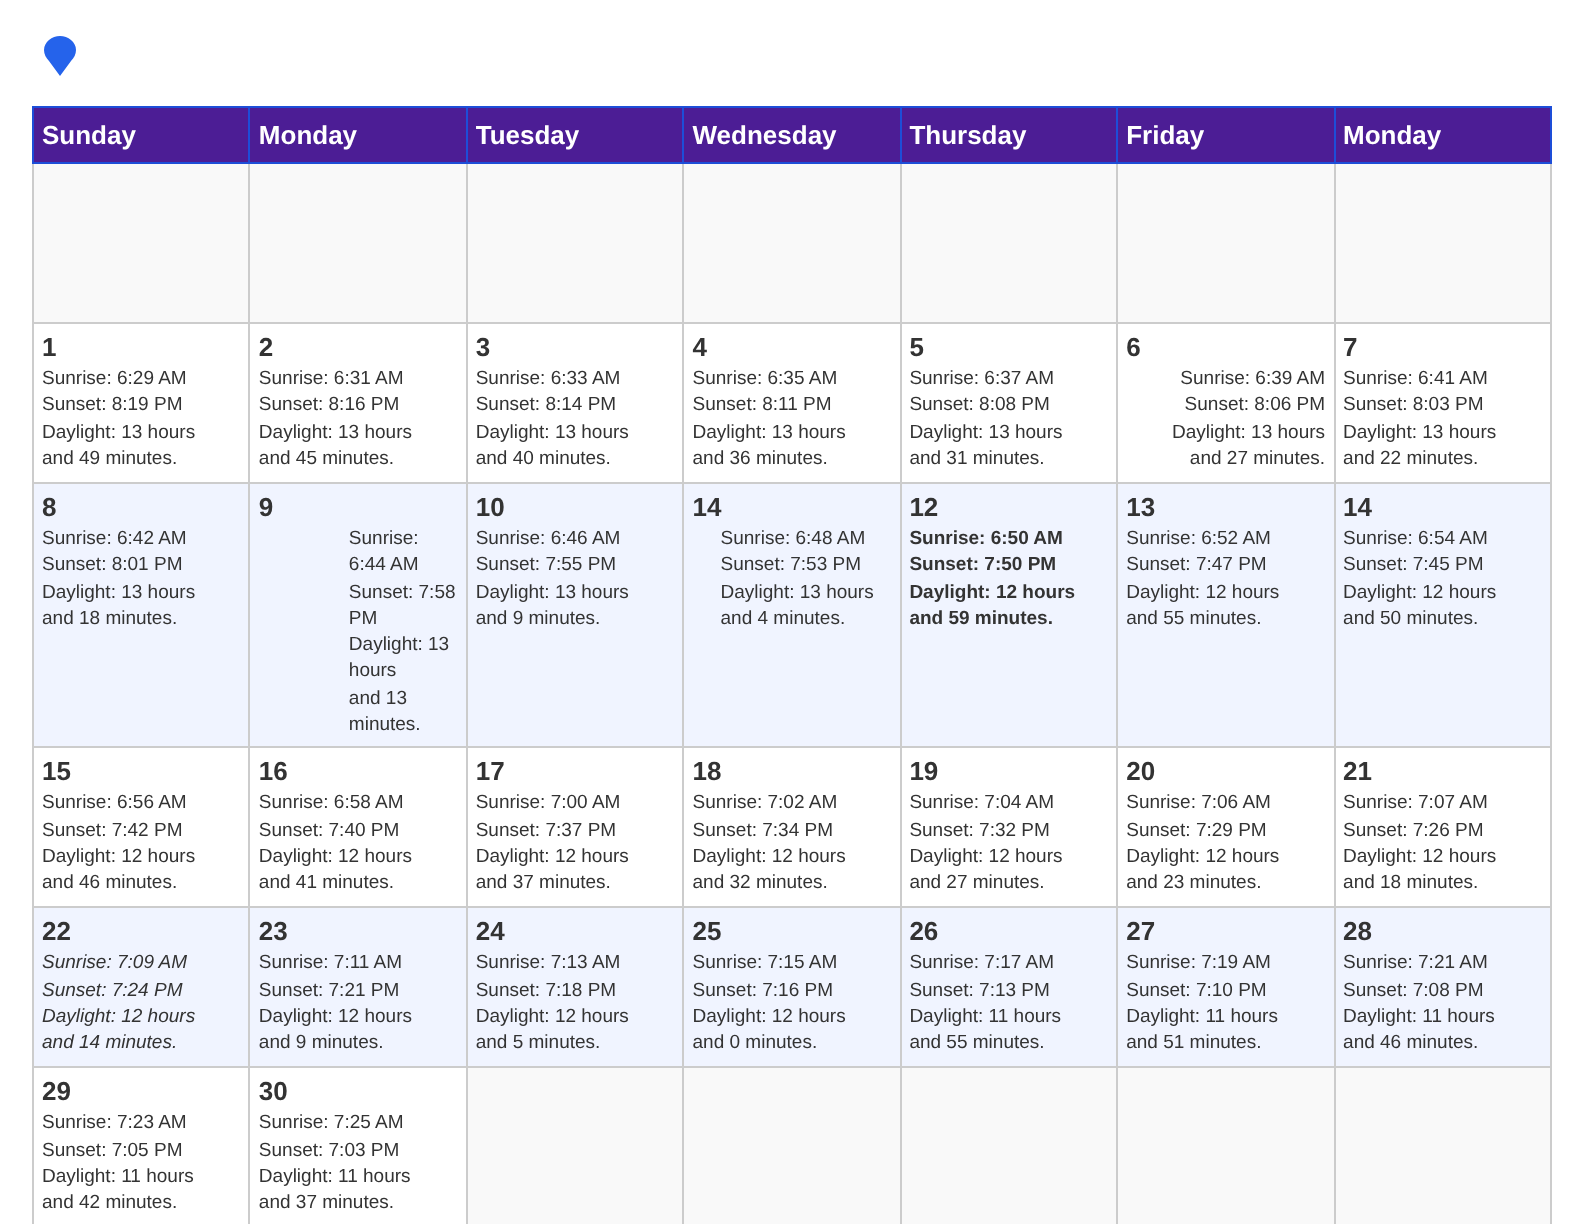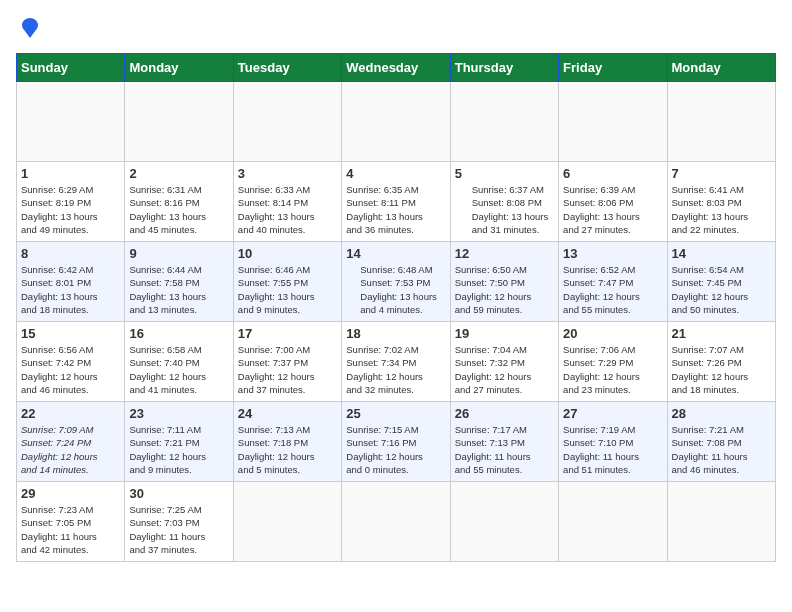--- a/index.html
+++ b/index.html
@@ -46,21 +46,21 @@
     .location {
       font-size: 14px;
       color: #555;
     }
     .calendar {
       width: 100%;
       border-collapse: collapse;
       border: 1px solid #ccc;
     }
     .calendar th {
-      background-color: #15803d;
+      background-color: #4c1d95;
       color: #fff;
       padding: 6px 4px;
       font-size: 13px;
       font-weight: bold;
       border: 1px solid #1d4ed8;
       text-align: left;
     }
     .calendar td {
       border: 1px solid #ccc;
       vertical-align: top;
@@ -153,28 +153,28 @@
         </td>
         <td>
           <span class="day-number">4</span>
           <div class="cell-text" style="white-space: pre-line;">Sunrise: 6:35 AM
 Sunset: 8:11 PM
 Daylight: 13 hours
 and 36 minutes.</div>
         </td>
         <td>
           <span class="day-number">5</span>
-          <div class="cell-text" style="white-space: pre-line; margin-left: 17px;">Sunrise: 6:37 AM
+          <div class="cell-text" style="white-space: pre-line;">Sunrise: 6:37 AM
 Sunset: 8:08 PM
 Daylight: 13 hours
 and 31 minutes.</div>
         </td>
         <td>
           <span class="day-number">6</span>
-          <div class="cell-text" style="white-space: pre-line;">Sunrise: 6:39 AM
+          <div class="cell-text" style="white-space: pre-line; text-align: right;">Sunrise: 6:39 AM
 Sunset: 8:06 PM
 Daylight: 13 hours
 and 27 minutes.</div>
         </td>
         <td>
           <span class="day-number">7</span>
           <div class="cell-text" style="white-space: pre-line;">Sunrise: 6:41 AM
 Sunset: 8:03 PM
 Daylight: 13 hours
 and 22 minutes.</div>
@@ -183,42 +183,42 @@
       <tr class="row-even">
         <td>
           <span class="day-number">8</span>
           <div class="cell-text" style="white-space: pre-line;">Sunrise: 6:42 AM
 Sunset: 8:01 PM
 Daylight: 13 hours
 and 18 minutes.</div>
         </td>
         <td>
           <span class="day-number">9</span>
-          <div class="cell-text" style="white-space: pre-line;">Sunrise: 6:44 AM
+          <div class="cell-text" style="white-space: pre-line; margin-left: 45px;">Sunrise: 6:44 AM
 Sunset: 7:58 PM
 Daylight: 13 hours
 and 13 minutes.</div>
         </td>
         <td>
           <span class="day-number">10</span>
           <div class="cell-text" style="white-space: pre-line;">Sunrise: 6:46 AM
 Sunset: 7:55 PM
 Daylight: 13 hours
 and 9 minutes.</div>
         </td>
         <td>
           <span class="day-number">14</span>
           <div class="cell-text" style="white-space: pre-line; margin-left: 14px;">Sunrise: 6:48 AM
 Sunset: 7:53 PM
 Daylight: 13 hours
 and 4 minutes.</div>
         </td>
         <td>
           <span class="day-number">12</span>
-          <div class="cell-text" style="white-space: pre-line;">Sunrise: 6:50 AM
+          <div class="cell-text" style="white-space: pre-line; font-weight: bold;">Sunrise: 6:50 AM
 Sunset: 7:50 PM
 Daylight: 12 hours
 and 59 minutes.</div>
         </td>
         <td>
           <span class="day-number">13</span>
           <div class="cell-text" style="white-space: pre-line;">Sunrise: 6:52 AM
 Sunset: 7:47 PM
 Daylight: 12 hours
 and 55 minutes.</div>

